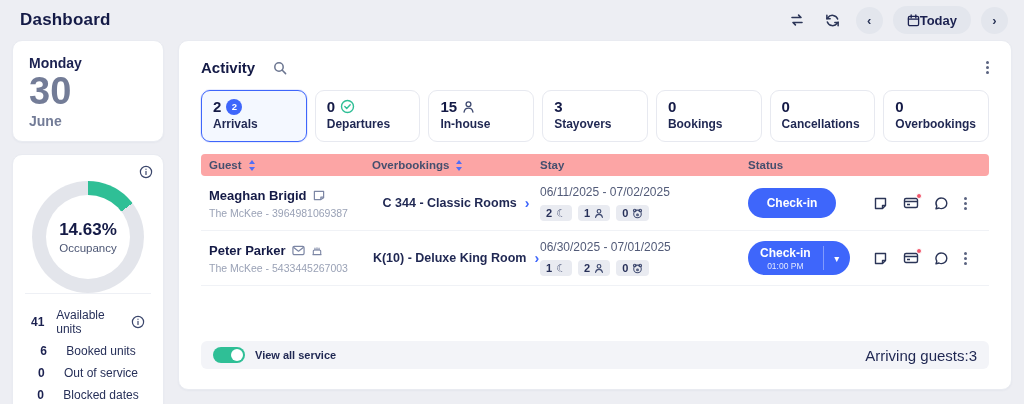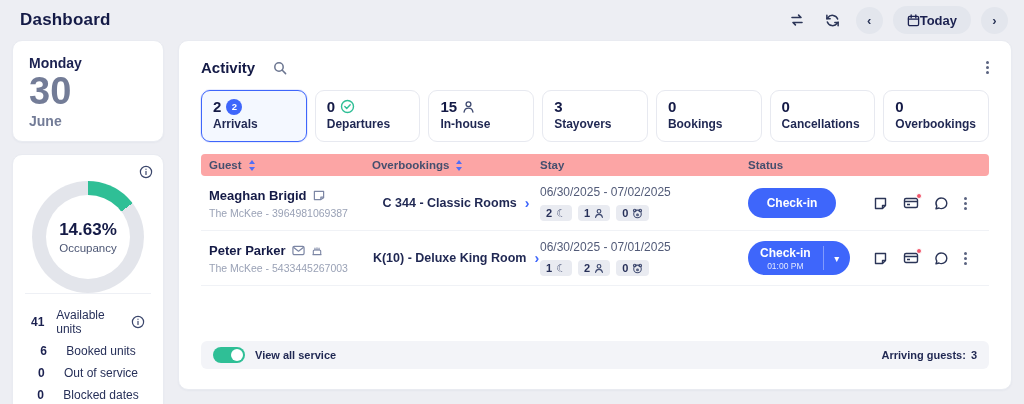--- a/index.html
+++ b/index.html
@@ -114,21 +114,21 @@
 
   
   .spacer { flex:1; }
   .footer-bar { height:28px; background:#f3f4f8; border-radius:6px; display:flex;
                 align-items:center; padding:0 12px; }
   .toggle { width:32px; height:16px; border-radius:8px; background:#2fbf96; position:relative;
             cursor:pointer; flex:none; }
   .toggle .knob { position:absolute; top:2px; right:2px; width:12px; height:12px; border-radius:50%;
                   background:#fff; }
   .toggle-label { font-size:11px; font-weight:bold; color:#1f2752; margin-left:10px; }
-  .arriving { margin-left:auto; font-size:11px; font-weight:bold; color:#1f2752; display:flex; gap:5px; }
+  .arriving { margin-left:auto; font-size:15px; font-weight:normal; color:#1f2752; display:flex; }
 </style>
 </head>
 <body>
 
 <div class="topbar">
   <div class="page-title">Dashboard</div>
   <div class="topbar-right">
     <button class="icon-btn">
       <svg width="16" height="14" viewBox="0 0 16 14" fill="none" stroke="currentColor" stroke-width="1.6" stroke-linecap="round" stroke-linejoin="round">
         <path d="M3 4.5h9l-2.4-2.4M13 9.5H4l2.4 2.4"></path>
@@ -315,21 +315,21 @@
             </svg>
           </span>
         </div>
         <div class="guest-sub">The McKee - 3964981069387</div>
       </div>
       <div class="accom-cell">
         <span class="accom-link">C 344 - Classic Rooms</span>
         <span class="accom-arrow">›</span>
       </div>
       <div>
-        <div class="stay-dates">06/30/2025 - 07/02/2025</div>
+        <div class="stay-dates">06/11/2025 - 07/02/2025</div>
         <div class="stay-badges">
           <span class="pill">
             <span>2</span>
             <span class="ico moon-glyph">☾</span>
           </span>
           <span class="pill">
             <span>1</span>
             <span class="ico">
               <svg width="10" height="11" viewBox="0 0 14 15" fill="none" stroke="currentColor" stroke-width="1.6" stroke-linecap="round">
                 <circle cx="7" cy="4.5" r="2.6"></circle>

